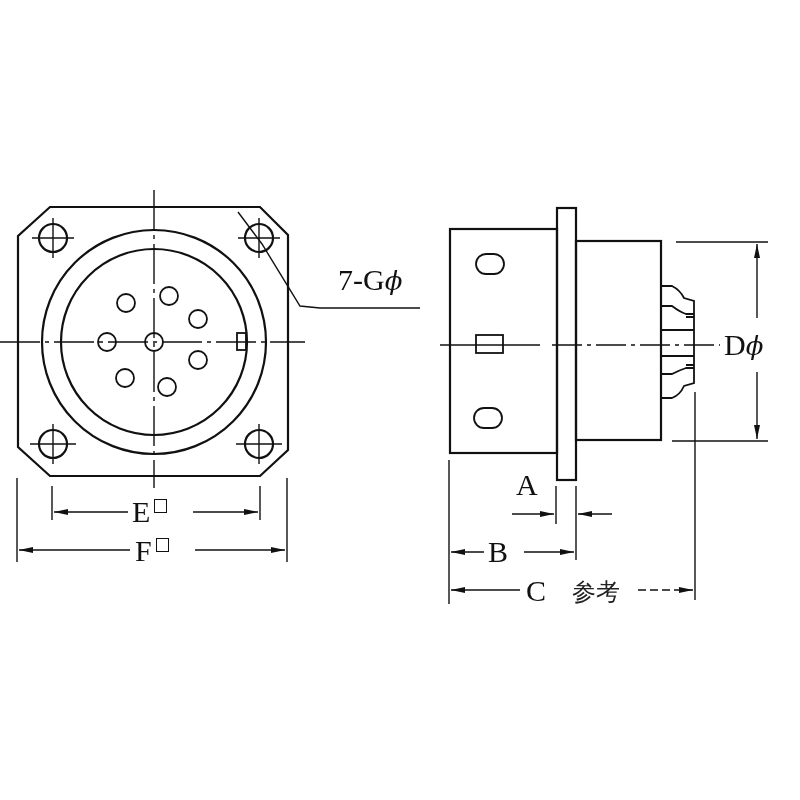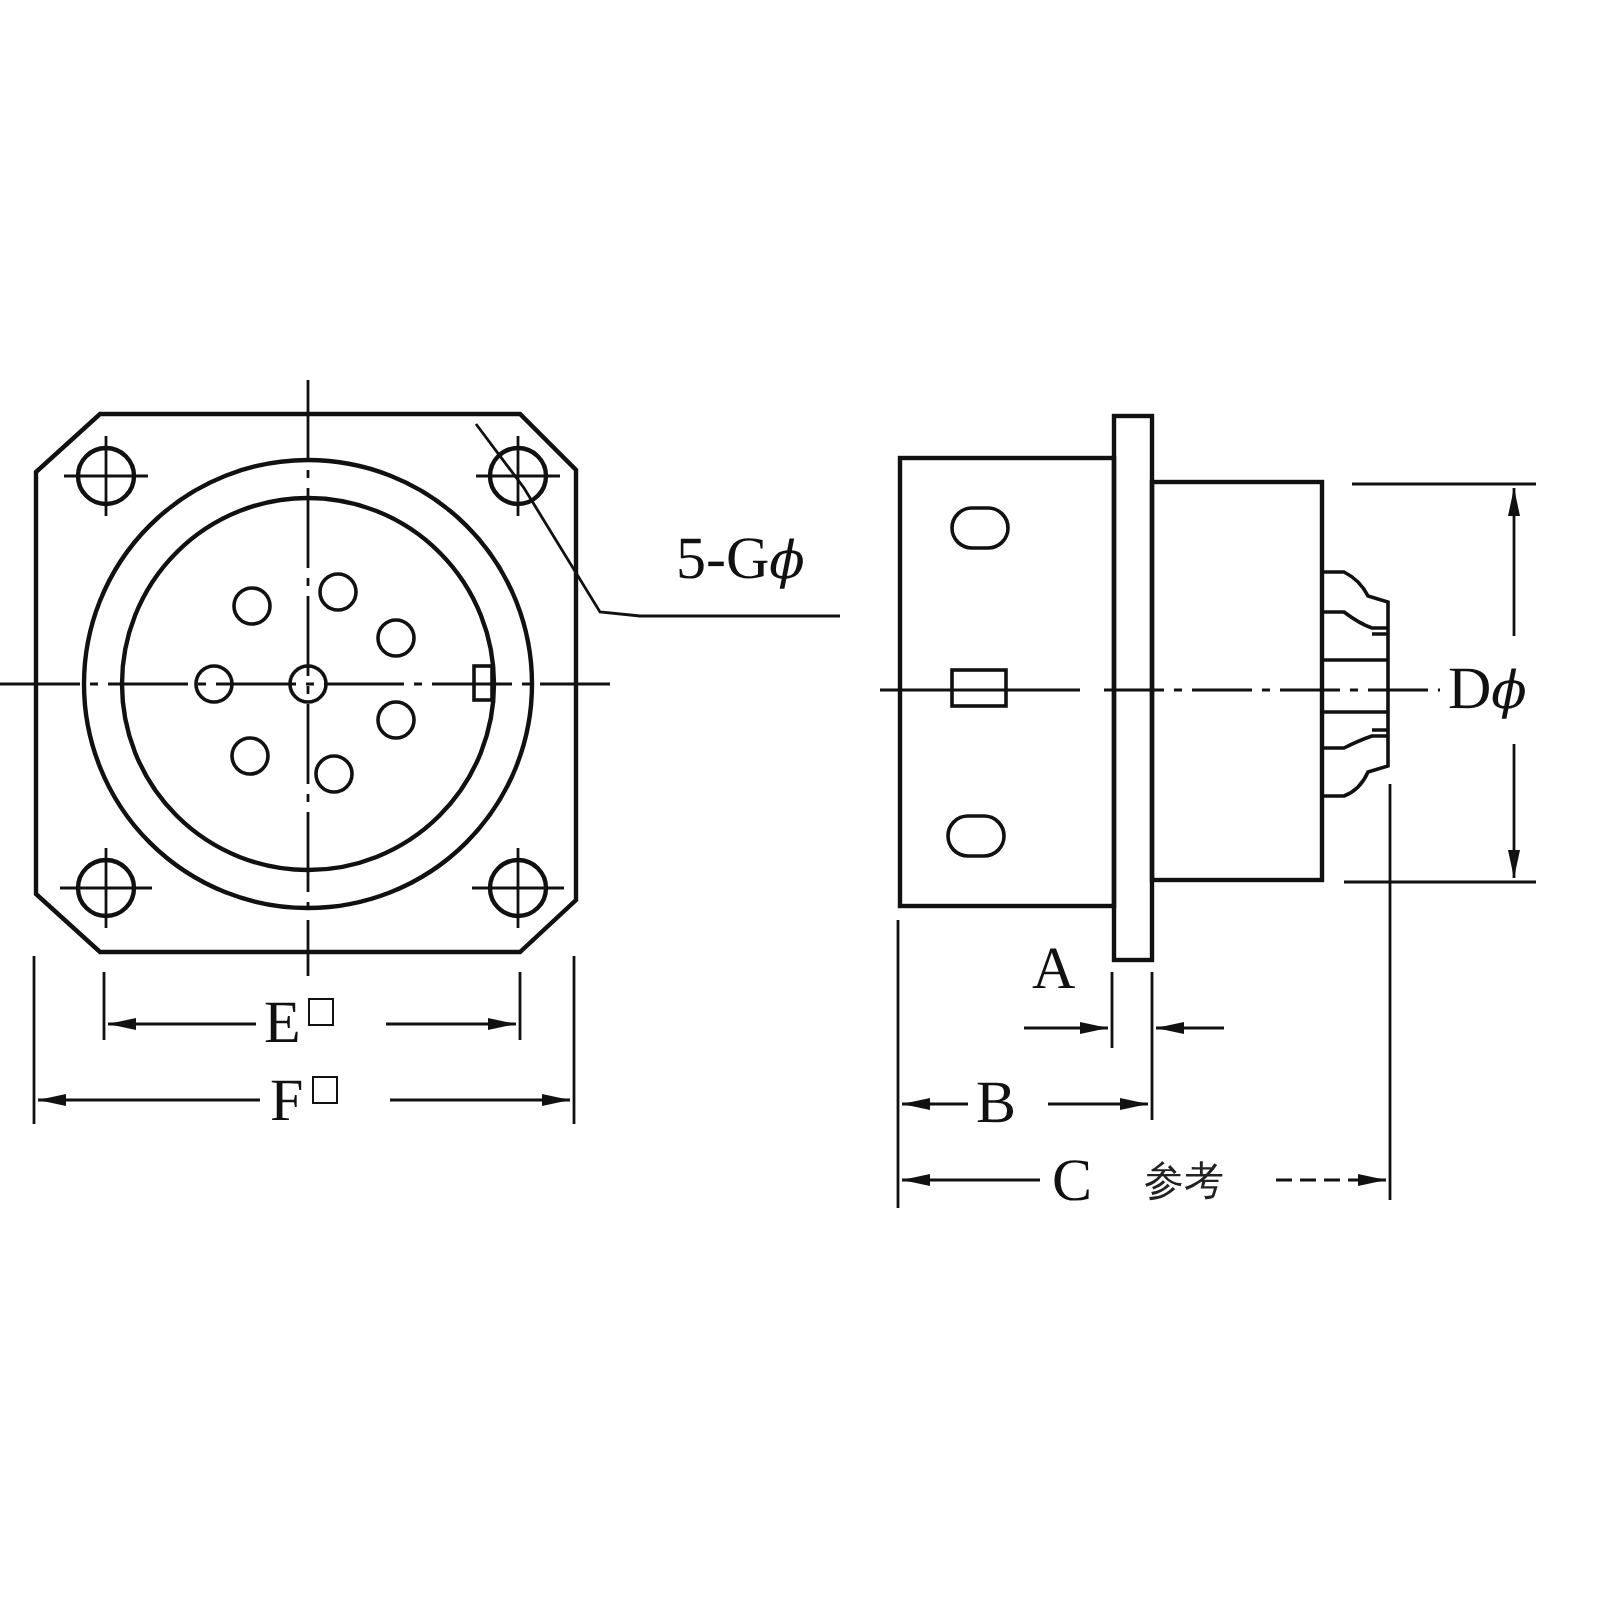--- a/index.html
+++ b/index.html
@@ -1,20 +1,20 @@
 <!DOCTYPE html>
 <html><head>
 <meta charset="utf-8">
 <style>
   html, body { margin: 0; padding: 0; background: #ffffff; }
   #canvas { position: relative; width: 800px; height: 800px; background: #ffffff; overflow: hidden; }
   svg { position: absolute; left: 0; top: 0; }
   .lbl { position: absolute; font-family: "Liberation Serif", serif; color: #111; line-height: 1; white-space: nowrap; }
   .big { font-size: 30px; }
-  .jp { font-family: "DejaVu Sans", sans-serif; font-size: 20px; color: #222; }
+  .jp { font-family: "DejaVu Sans", sans-serif; font-size: 24px; color: #222; }
   .sq { display: inline-block; width: 11px; height: 12px; border: 1.6px solid #111; vertical-align: top; margin-left: 4px; margin-top: 2px; }
   .phi { font-style: italic; font-family: "DejaVu Serif", serif; font-size: 26px; }
 </style>
 </head>
 <body>
 
 <div id="canvas">
   <svg width="800" height="800" viewBox="0 0 800 800">
     <g fill="none" stroke="#111" stroke-width="2.2">
 
@@ -115,21 +115,21 @@
       <polygon points="554,514 540,511 540,517"></polygon>
       <polygon points="578,514 592,511 592,517"></polygon>
       <polygon points="451,552 465,549 465,555"></polygon>
       <polygon points="574,552 560,549 560,555"></polygon>
       <polygon points="451,590 465,587 465,593"></polygon>
       <polygon points="693,590 679,587 679,593"></polygon>
     </g>
   </svg>
 
   <div class="lbl big" style="left:338px; top:265px;">
-    <span>5-G</span><span class="phi">ϕ</span>
+    <span>7-G</span><span class="phi">ϕ</span>
   </div>
 
   <div class="lbl big" style="left:132px; top:497px;">
     <span>E</span><span class="sq"></span>
   </div>
   <div class="lbl big" style="left:135px; top:536px;">
     <span>F</span><span class="sq"></span>
   </div>
 
   <div class="lbl big" style="left:724px; top:330px;text-align:center;">

